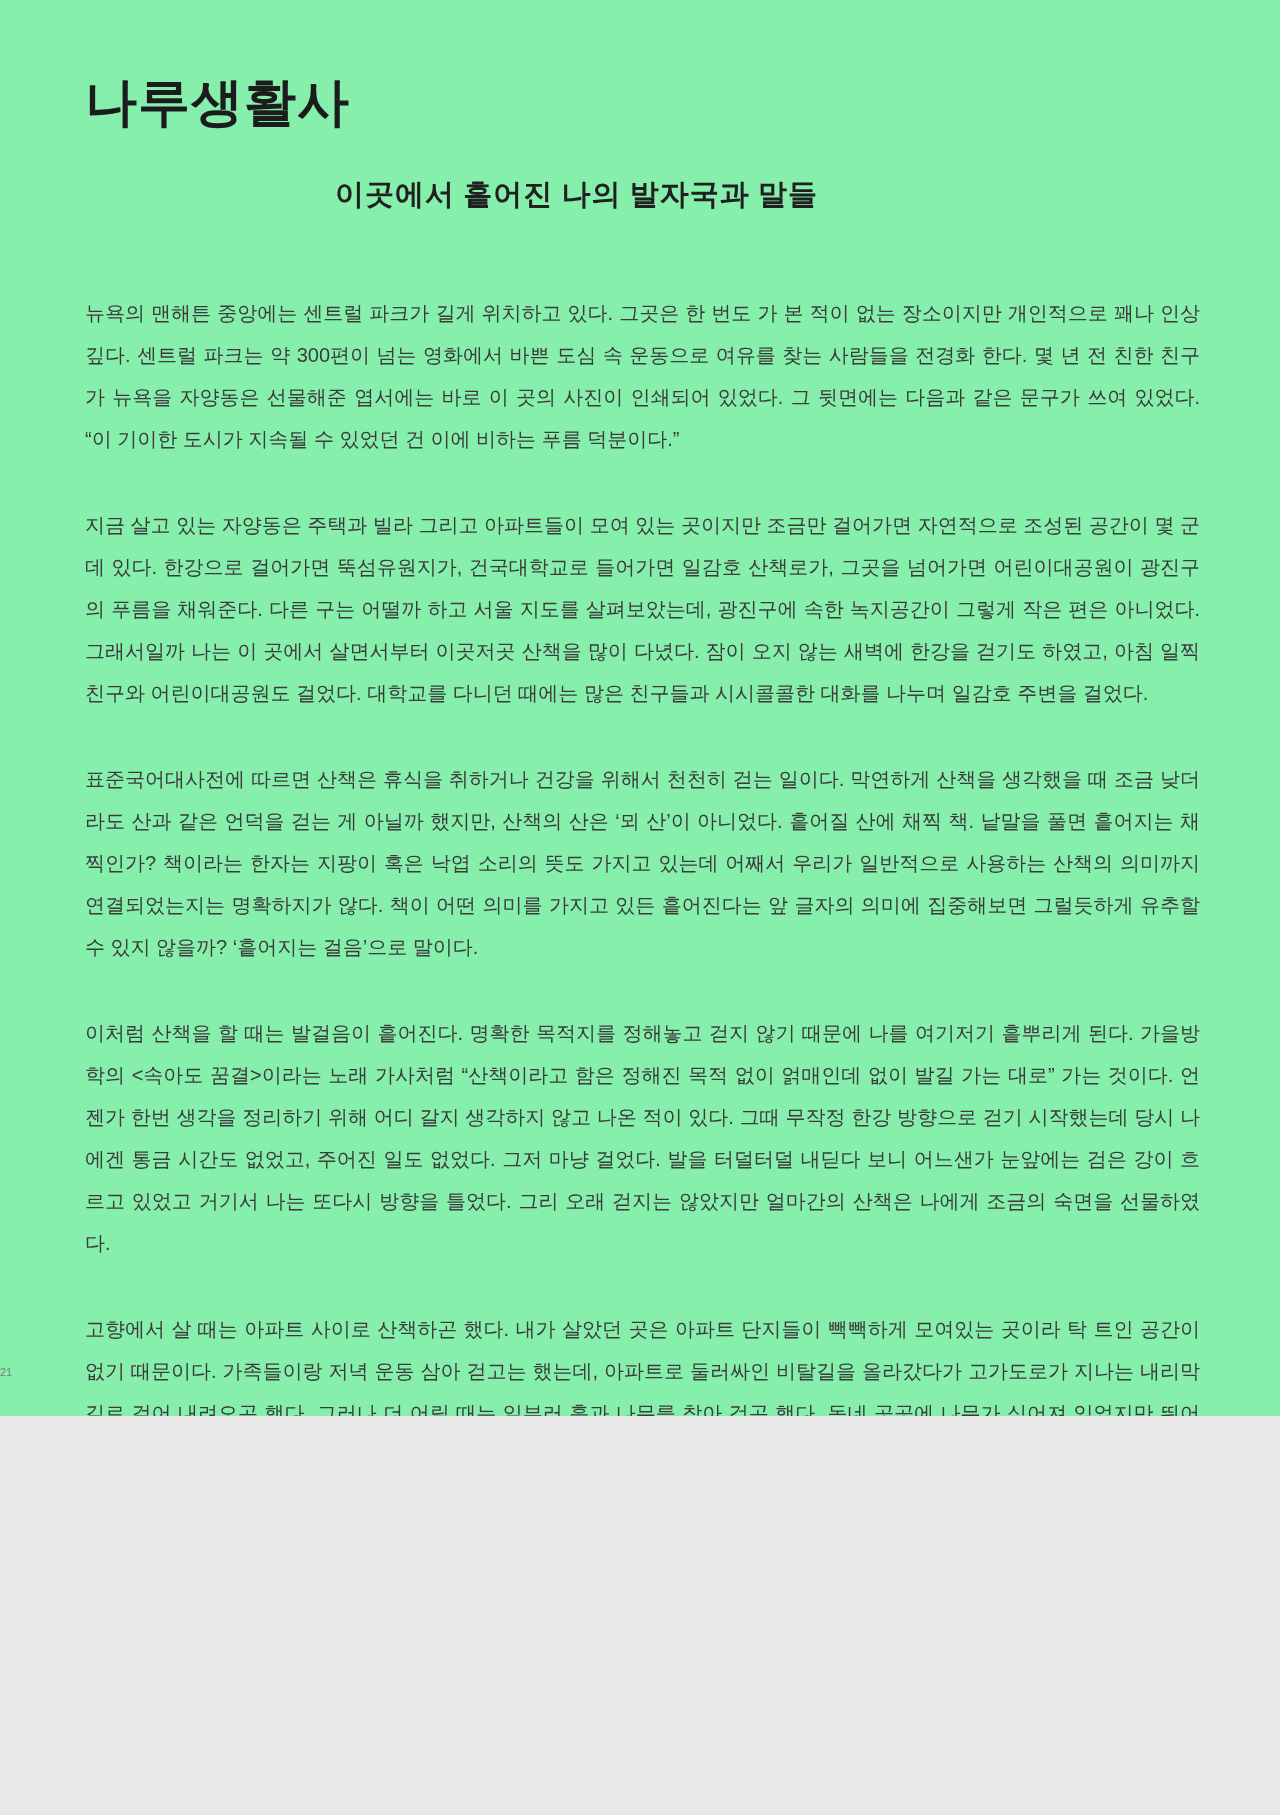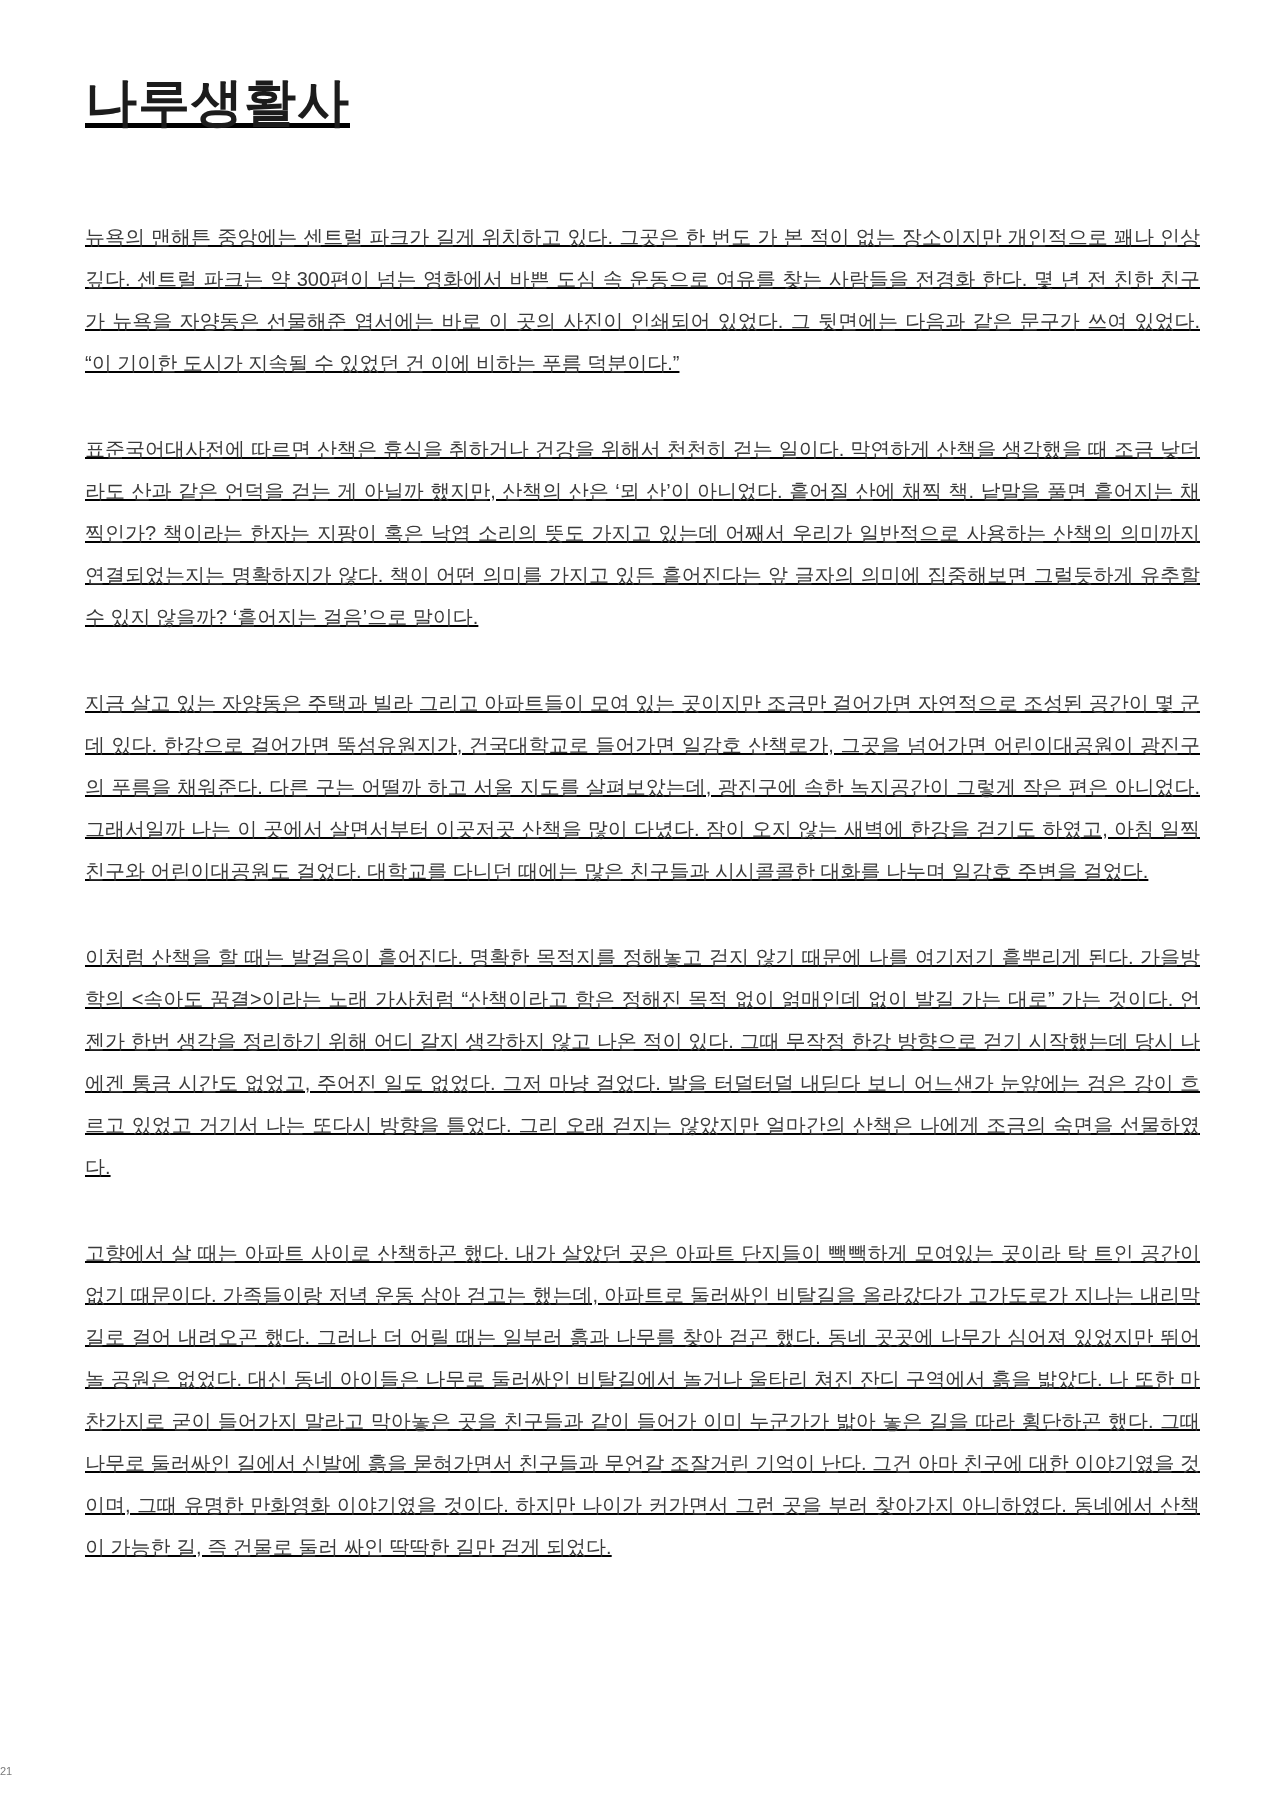--- a/index.html
+++ b/index.html
@@ -3,28 +3,27 @@
 <meta charset="utf-8">
 <style>
   html, body {
     margin: 0;
     padding: 0;
     background: #e8e8e8;
   }
   .page {
     position: relative;
     width: 1280px;
-    height: 1815px;
+    height: 1416px;
     margin: 0 auto;
-    background: #ffffff;
+    background: #86efac;
     box-sizing: border-box;
     padding: 70px 80px 0 85px;
     overflow: hidden;
     font-family: "Liberation Sans", sans-serif;
-    text-decoration: underline;
   }
   .doc-title {
     font-family: "Liberation Serif", serif;
     font-weight: 900;
     font-size: 52px;
     line-height: 66px;
     color: #1c1c1c;
     letter-spacing: 1px;
     margin: 0;
   }
@@ -59,23 +58,24 @@
     font-size: 11px;
     color: #7b7b7b;
   }
 </style>
 </head>
 <body>
 
 <div class="page">
   <h1 class="doc-title">나루생활사</h1>
 
+  <h2 class="doc-subtitle">이곳에서 흩어진 나의 발자국과 말들</h2>
 
   <div class="body-text">
     <p>뉴욕의 맨해튼 중앙에는 센트럴 파크가 길게 위치하고 있다. 그곳은 한 번도 가 본 적이 없는 장소이지만 개인적으로 꽤나 인상 깊다. 센트럴 파크는 약 300편이 넘는 영화에서 바쁜 도심 속 운동으로 여유를 찾는 사람들을 전경화 한다. 몇 년 전 친한 친구가 뉴욕을 자양동은 선물해준 엽서에는 바로 이 곳의 사진이 인쇄되어 있었다. 그 뒷면에는 다음과 같은 문구가 쓰여 있었다. “이 기이한 도시가 지속될 수 있었던 건 이에 비하는 푸름 덕분이다.”</p>
+    <p>지금 살고 있는 자양동은 주택과 빌라 그리고 아파트들이 모여 있는 곳이지만 조금만 걸어가면 자연적으로 조성된 공간이 몇 군데 있다. 한강으로 걸어가면 뚝섬유원지가, 건국대학교로 들어가면 일감호 산책로가, 그곳을 넘어가면 어린이대공원이 광진구의 푸름을 채워준다. 다른 구는 어떨까 하고 서울 지도를 살펴보았는데, 광진구에 속한 녹지공간이 그렇게 작은 편은 아니었다. 그래서일까 나는 이 곳에서 살면서부터 이곳저곳 산책을 많이 다녔다. 잠이 오지 않는 새벽에 한강을 걷기도 하였고, 아침 일찍 친구와 어린이대공원도 걸었다. 대학교를 다니던 때에는 많은 친구들과 시시콜콜한 대화를 나누며 일감호 주변을 걸었다.</p>
     <p>표준국어대사전에 따르면 산책은 휴식을 취하거나 건강을 위해서 천천히 걷는 일이다. 막연하게 산책을 생각했을 때 조금 낮더라도 산과 같은 언덕을 걷는 게 아닐까 했지만, 산책의 산은 ‘뫼 산’이 아니었다. 흩어질 산에 채찍 책. 낱말을 풀면 흩어지는 채찍인가? 책이라는 한자는 지팡이 혹은 낙엽 소리의 뜻도 가지고 있는데 어째서 우리가 일반적으로 사용하는 산책의 의미까지 연결되었는지는 명확하지가 않다. 책이 어떤 의미를 가지고 있든 흩어진다는 앞 글자의 의미에 집중해보면 그럴듯하게 유추할 수 있지 않을까? ‘흩어지는 걸음’으로 말이다.</p>
-    <p>지금 살고 있는 자양동은 주택과 빌라 그리고 아파트들이 모여 있는 곳이지만 조금만 걸어가면 자연적으로 조성된 공간이 몇 군데 있다. 한강으로 걸어가면 뚝섬유원지가, 건국대학교로 들어가면 일감호 산책로가, 그곳을 넘어가면 어린이대공원이 광진구의 푸름을 채워준다. 다른 구는 어떨까 하고 서울 지도를 살펴보았는데, 광진구에 속한 녹지공간이 그렇게 작은 편은 아니었다. 그래서일까 나는 이 곳에서 살면서부터 이곳저곳 산책을 많이 다녔다. 잠이 오지 않는 새벽에 한강을 걷기도 하였고, 아침 일찍 친구와 어린이대공원도 걸었다. 대학교를 다니던 때에는 많은 친구들과 시시콜콜한 대화를 나누며 일감호 주변을 걸었다.</p>
     <p>이처럼 산책을 할 때는 발걸음이 흩어진다. 명확한 목적지를 정해놓고 걷지 않기 때문에 나를 여기저기 흩뿌리게 된다. 가을방학의 &lt;속아도 꿈결&gt;이라는 노래 가사처럼 “산책이라고 함은 정해진 목적 없이 얽매인데 없이 발길 가는 대로” 가는 것이다. 언젠가 한번 생각을 정리하기 위해 어디 갈지 생각하지 않고 나온 적이 있다. 그때 무작정 한강 방향으로 걷기 시작했는데 당시 나에겐 통금 시간도 없었고, 주어진 일도 없었다. 그저 마냥 걸었다. 발을 터덜터덜 내딛다 보니 어느샌가 눈앞에는 검은 강이 흐르고 있었고 거기서 나는 또다시 방향을 틀었다. 그리 오래 걷지는 않았지만 얼마간의 산책은 나에게 조금의 숙면을 선물하였다.</p>
     <p>고향에서 살 때는 아파트 사이로 산책하곤 했다. 내가 살았던 곳은 아파트 단지들이 빽빽하게 모여있는 곳이라 탁 트인 공간이 없기 때문이다. 가족들이랑 저녁 운동 삼아 걷고는 했는데, 아파트로 둘러싸인 비탈길을 올라갔다가 고가도로가 지나는 내리막길로 걸어 내려오곤 했다. 그러나 더 어릴 때는 일부러 흙과 나무를 찾아 걷곤 했다. 동네 곳곳에 나무가 심어져 있었지만 뛰어 놀 공원은 없었다. 대신 동네 아이들은 나무로 둘러싸인 비탈길에서 놀거나 울타리 쳐진 잔디 구역에서 흙을 밟았다. 나 또한 마찬가지로 굳이 들어가지 말라고 막아놓은 곳을 친구들과 같이 들어가 이미 누군가가 밟아 놓은 길을 따라 횡단하곤 했다. 그때 나무로 둘러싸인 길에서 신발에 흙을 묻혀가면서 친구들과 무언갈 조잘거린 기억이 난다. 그건 아마 친구에 대한 이야기였을 것이며, 그때 유명한 만화영화 이야기였을 것이다. 하지만 나이가 커가면서 그런 곳을 부러 찾아가지 아니하였다. 동네에서 산책이 가능한 길, 즉 건물로 둘러 싸인 딱딱한 길만 걷게 되었다.</p>
   </div>
 
   <div class="page-number">21</div>
 </div>
 
 </body></html>

